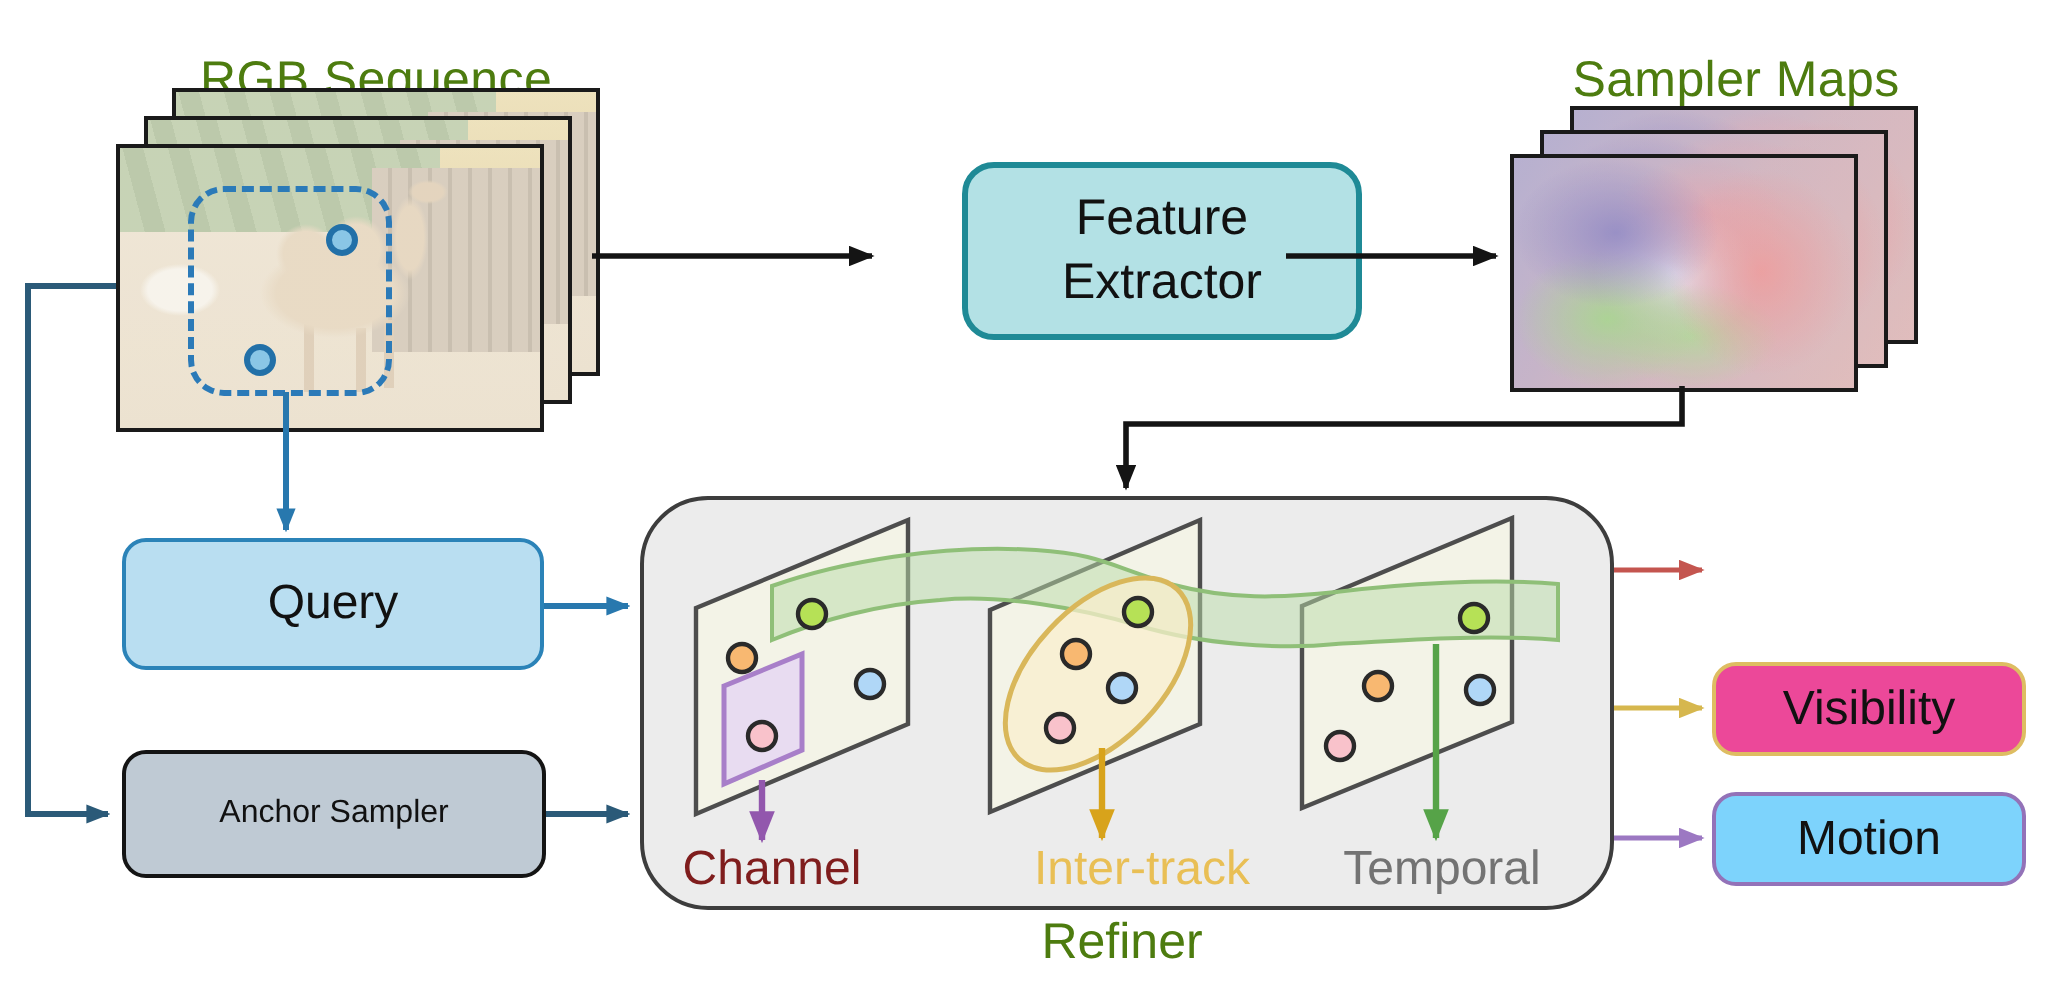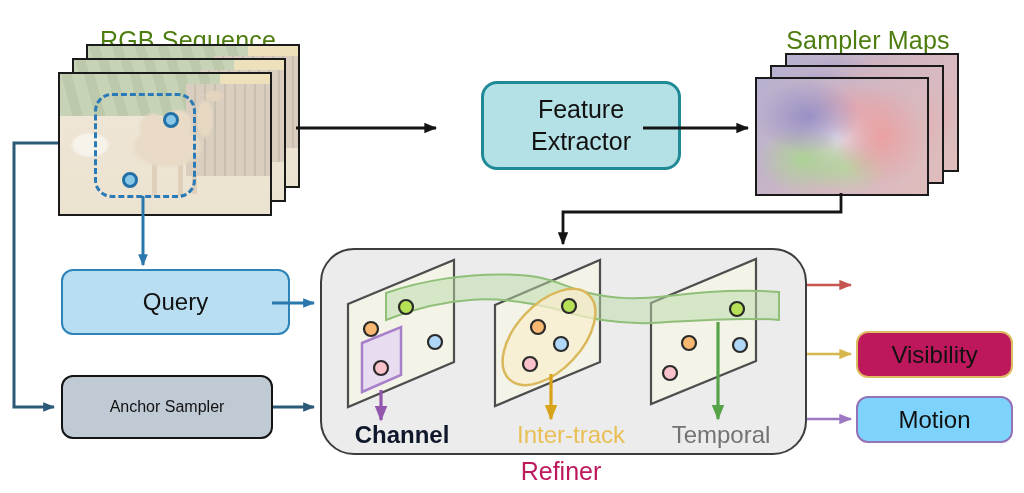--- a/index.html
+++ b/index.html
@@ -61,37 +61,37 @@
   .adot{position:absolute;width:10px;height:10px;border-radius:50%;
     background:#8ac6e6;border:3px solid #2270a8;}
   .adot1{left:163px;top:112px;}
   .adot2{left:122px;top:172px;}
   
   .node{position:absolute;display:flex;align-items:center;justify-content:center;
     color:#111;text-align:center;box-sizing:border-box;}
   .fe-box{left:443px;top:81px;width:200px;height:89px;background:#b3e1e5;
     border:3px solid #1f8a96;border-radius:16px;font-size:25px;line-height:1.25;margin-left:38px;}
   .fe-box span{display:block;width:130px;}
-  .query-box{left:61px;top:269px;width:229px;height:66px;background:#b9def1;
+  .query-box{left:61px;top:269px;width:211px;height:66px;background:#b9def1;
     border:2.5px solid #2b83b8;border-radius:12px;font-size:24px;}
   .anchor-box{left:61px;top:375px;width:212px;height:64px;background:#bfcad4;
     border:2.5px solid #141414;border-radius:12px;font-size:16px;}
   .refiner-box{left:320px;top:248px;width:487px;height:207px;background:#ececec;
     border:2.5px solid #3d3d3d;border-radius:34px;}
   .out{left:856px;width:157px;height:47px;border-radius:12px;font-size:24px;}
   .out-1{top:263px;background:#f5cbc8;border:2.5px solid #c05652;}
-  .out-2{top:331px;background:#be185d;border:2.5px solid #debd62;}
+  .out-2{top:331px;background:#ec4899;border:2.5px solid #debd62;}
   .out-3{top:396px;background:#7dd3fc;border:2.5px solid #9372b8;}
   
   .mod-label{position:absolute;top:421px;width:140px;text-align:center;font-size:24px;}
-  .mod-1{left:332px;color:#0f172a;font-weight:bold;}
+  .mod-1{left:316px;color:#7f1d1d;}
   .mod-2{left:485px;color:#e9bf55;text-align:right;}
   .mod-3{left:651px;color:#737373;}
   .refiner-label{position:absolute;left:481px;top:457px;width:160px;text-align:center;
-    font-size:25px;color:#be185d;}
+    font-size:25px;color:#4d7c0f;}
   
   .overlay{position:absolute;left:0;top:0;width:1024px;height:493px;pointer-events:none;}
 </style>
 </head>
 <body>
 
 <div class="canvas">
 
   <div class="title t-rgb">RGB Sequence</div>
   <div class="title t-fm">Sampler Maps</div>

